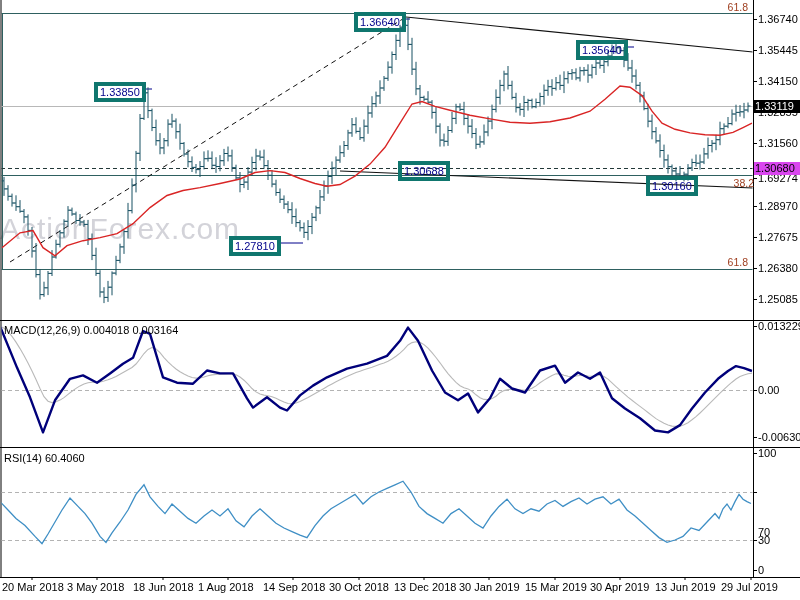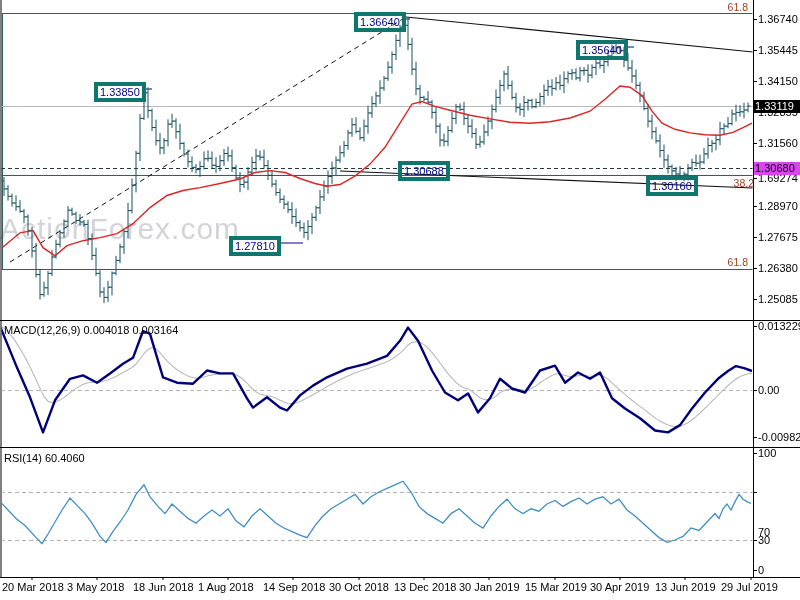--- a/index.html
+++ b/index.html
@@ -113,21 +113,21 @@
       <div class="abs axis-label" style="left:758px;top:76px;">1.34150</div>
       <div class="abs axis-label" style="left:758px;top:107px;">1.32855</div>
       <div class="abs axis-label" style="left:758px;top:138px;">1.31560</div>
       <div class="abs axis-label" style="left:758px;top:173px;">1.69274</div>
       <div class="abs axis-label" style="left:758px;top:201px;">1.28970</div>
       <div class="abs axis-label" style="left:758px;top:232px;">1.27675</div>
       <div class="abs axis-label" style="left:758px;top:263px;">1.26380</div>
       <div class="abs axis-label" style="left:758px;top:294px;">1.25085</div>
       <div class="abs axis-label" style="left:758px;top:321px;">0.013229</div>
       <div class="abs axis-label" style="left:758px;top:385px;">0.00</div>
-      <div class="abs axis-label" style="left:758px;top:432px;">-0.00982</div>
+      <div class="abs axis-label" style="left:758px;top:432px;">-0.00630</div>
       <div class="abs axis-label" style="left:758px;top:448px;">100</div>
       <div class="abs axis-label" style="left:758px;top:515px;margin-top:12px;">70</div>
       <div class="abs axis-label" style="left:758px;top:535px;">30</div>
       <div class="abs axis-label" style="left:758px;top:565px;">0</div>
       <div class="abs fib-label" style="left:700px;top:1px;">61.8</div>
       <div class="abs fib-label" style="left:700px;top:177px;margin-left:6px;">38.2</div>
       <div class="abs fib-label" style="left:700px;top:256px;">61.8</div>
       <div class="abs pricebox" style="left:354px;top:12px;">1.36640</div>
       <div class="abs pricebox" style="left:576px;top:40px;">1.35640</div>
       <div class="abs pricebox" style="left:94px;top:82px;">1.33850</div>

